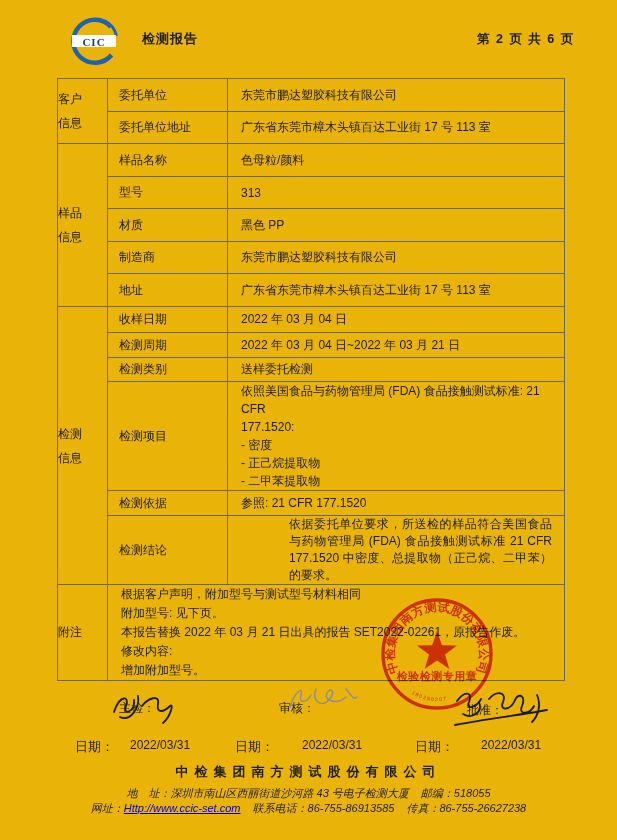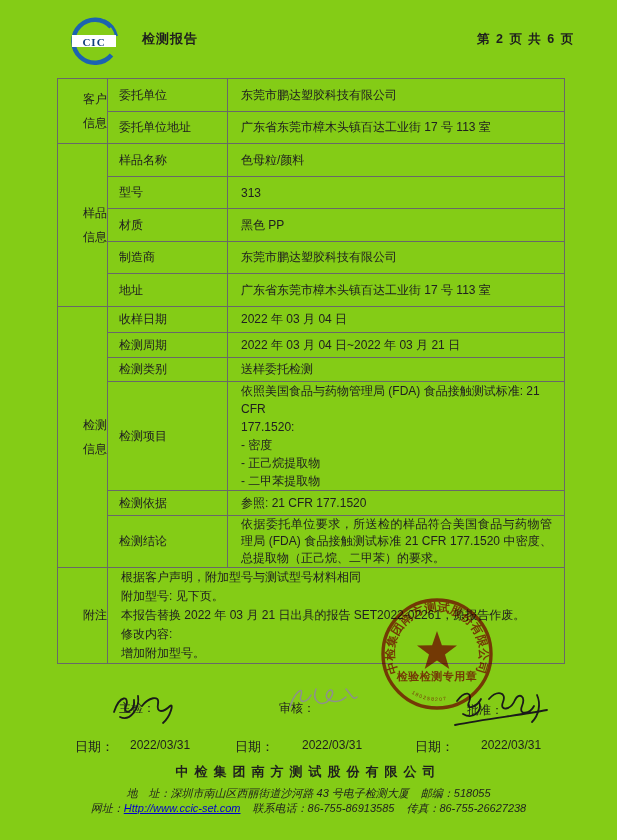--- a/index.html
+++ b/index.html
@@ -1,39 +1,39 @@
 <!DOCTYPE html>
 <html><head>
 <meta charset="utf-8">
 <style>
   html,body{margin:0;padding:0;background:#ffffff;}
   .page{
-    position:relative;width:617px;height:840px;background:#84cc16;overflow:hidden;
+    position:relative;width:617px;height:840px;background:#eab308;overflow:hidden;
     font-family:"Liberation Sans","DejaVu Sans",sans-serif;color:#1e1e1e;
   }
   .abs{position:absolute;}
   
   .hdr-title{left:142px;top:30px;font-size:13px;font-weight:bold;letter-spacing:1px;}
   .hdr-no{left:236px;top:31px;font-size:12.5px;font-weight:bold;}
   .hdr-page{left:477px;top:31px;font-size:12.5px;font-weight:bold;letter-spacing:1.5px;}
   
   table.report{
     position:absolute;left:57px;top:78px;width:508px;
     border-collapse:collapse;table-layout:fixed;font-size:12px;color:#202020;
   }
   table.report td{border:1px solid #686868;overflow:hidden;}
-  td.group{width:49px;text-align:right;vertical-align:middle;padding:0;}
+  td.group{width:49px;text-align:left;vertical-align:middle;padding:0;}
   td.group .gline{line-height:24px;}
   td.flabel{width:104px;padding:0 4px 0 11px;vertical-align:middle;}
   td.fvalue{padding:0 12px 0 13px;vertical-align:middle;}
   .h33{height:33px}.h32{height:32px}.h26{height:26px}.h25{height:25px}
   .h24{height:24px}.h91{height:91px}.h51{height:51px}.h95{height:95px}
   .mline .line{line-height:18px;}
   .notes-cell .line{line-height:19px;}
-  .conclusion{line-height:17px;text-align:justify;}
+  .conclusion{line-height:17px;text-align:justify;margin-left:48px;}
   
   .sig-label{font-size:12px;color:#1e1e1e;margin-left:44px;}
   .date-label{font-size:13px;color:#1e1e1e;}
   .date-value{font-size:12px;color:#1e1e1e;}
   
   .stamp{left:369px;top:586px;mix-blend-mode:multiply;opacity:0.93;}
   
   .footer-company{left:0;top:763px;width:617px;text-align:center;
     font-size:13px;font-weight:bold;letter-spacing:6px;}
   .footer-line{left:0;width:617px;text-align:center;font-size:11px;color:#1e1e1e;font-style:italic;}

